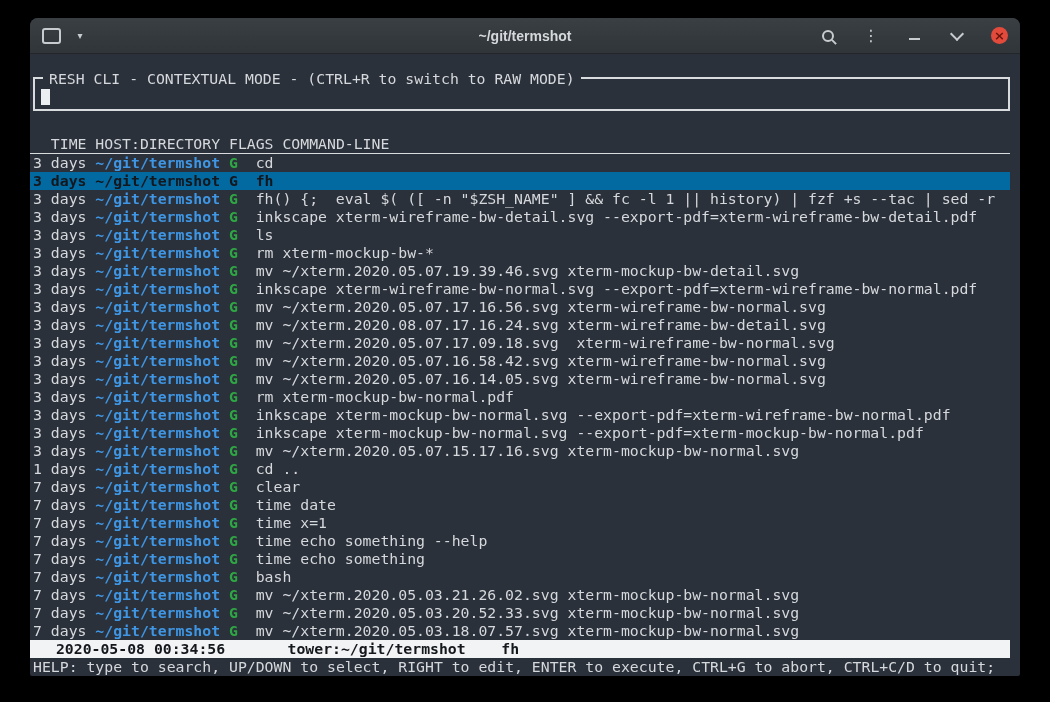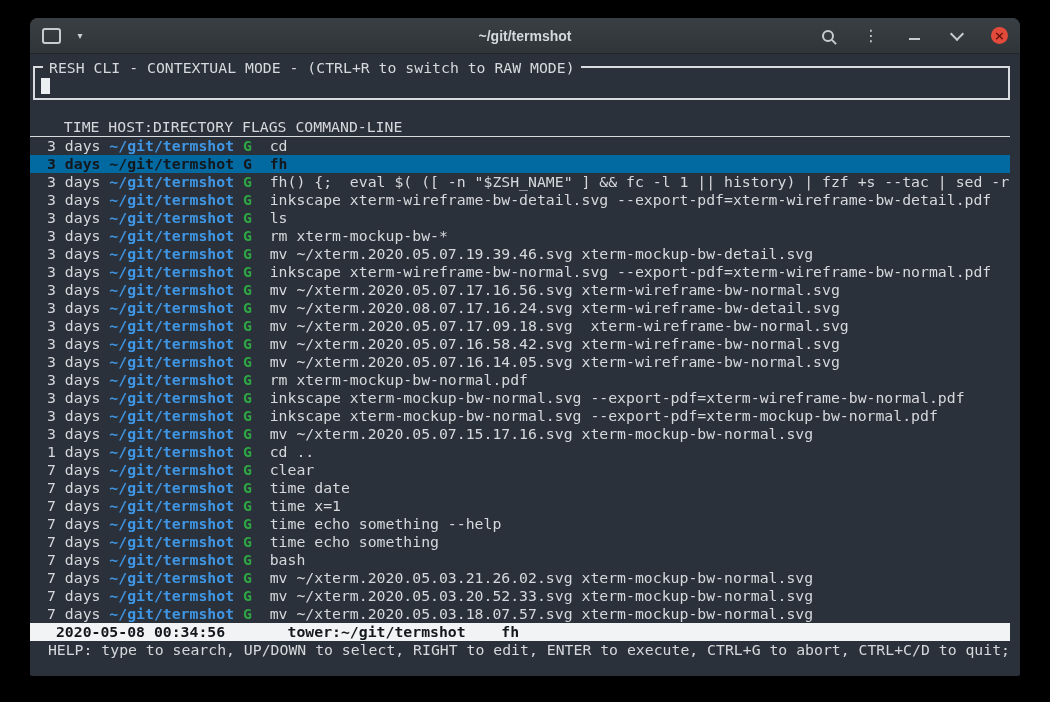--- a/index.html
+++ b/index.html
@@ -29,41 +29,41 @@
   .min-glyph{width:11px;height:2px;background:#c9ccce;display:inline-block;margin-top:6px;}
   .restore-glyph{width:8px;height:8px;border-right:2px solid #c9ccce;border-bottom:2px solid #c9ccce;
                  transform:rotate(45deg);display:inline-block;margin-top:-4px;}
   .close-btn{width:17px;height:17px;border-radius:50%;background:#e24b3c;color:#69140b;
              display:flex;align-items:center;justify-content:center;font-size:13px;font-weight:700;
              font-family:"DejaVu Sans",sans-serif;border:none;padding:0;line-height:1;}
 
   
   .terminal{padding:4px 10px 0 0;color:#d5d8dc;font-size:14.8px;line-height:18px;}
 
-  .resh-box{position:relative;margin:8px 0 0 3px;border:2px solid #d9dcdf;height:18px;padding:8px 4px 4px;}
+  .resh-box{position:relative;margin:19px 0 0 3px;border:2px solid #d9dcdf;height:18px;padding:8px 4px 4px;}
   .resh-title{position:absolute;top:-9px;left:8px;background:#2b313a;padding:0 6px;white-space:pre;}
   .resh-input{height:18px;line-height:18px;white-space:pre;}
   .cursor{display:inline-block;width:9px;height:16px;background:#eceff1;vertical-align:middle;margin-left:2px;}
 
-  .thead{margin-top:18px;padding-left:16px;border-bottom:1px solid #d9dcdf;height:18px;white-space:pre;}
+  .thead{margin-top:24px;padding-left:3px;border-bottom:1px solid #d9dcdf;height:18px;white-space:pre;}
 
-  .hrow{height:18px;white-space:pre;overflow:hidden;padding-left:17px;}
+  .hrow{height:18px;white-space:pre;overflow:hidden;padding-left:3px;}
   .hrow span{display:inline-block;vertical-align:top;}
   .c-time{width:7ch;color:#d5d8dc;}
   .c-host{width:15ch;color:#3f96e4;font-weight:700;}
   .c-flags{width:3ch;color:#2ea644;font-weight:700;}
   .hrow.selected{background:#0369a1;}
   .hrow.selected span{color:#14171c;font-weight:700;}
 
   .sbar{height:18px;background:#f2f3f4;color:#14171c;font-weight:700;white-space:pre;padding-left:17px;}
   .sbar span{display:inline-block;vertical-align:top;}
   .s-date{margin-left:1ch;width:26ch;}
   .s-loc{width:24ch;}
 
-  .help{height:18px;white-space:pre;padding-left:13px;color:#d5d8dc;overflow:hidden;text-align:right;}
+  .help{height:18px;white-space:pre;padding-left:3px;color:#d5d8dc;overflow:hidden;}
 </style>
 </head>
 <body>
 
 <div class="window">
 
   <div class="titlebar">
     <div class="tb-left">
       <button class="icon-btn">
         <span class="tab-icon"></span>

